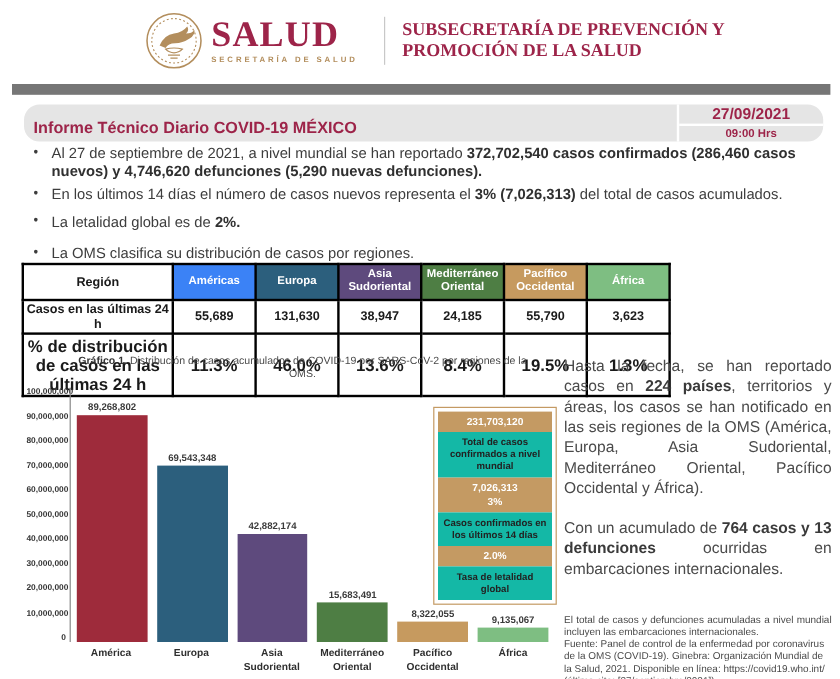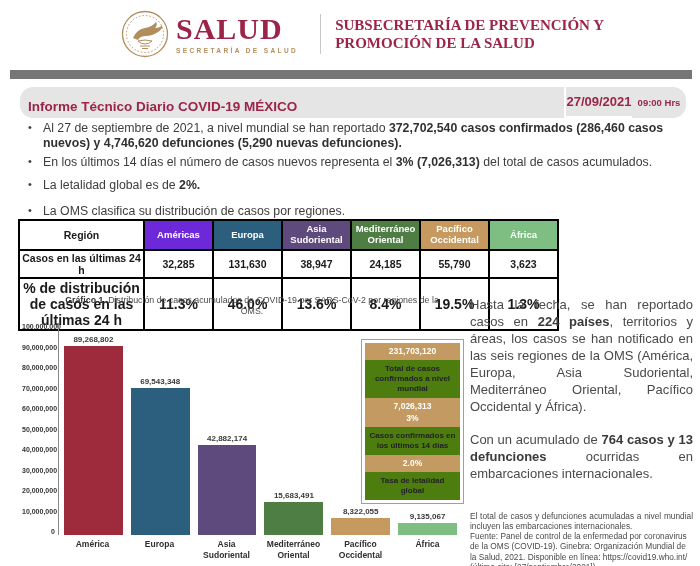--- a/index.html
+++ b/index.html
@@ -14,21 +14,21 @@
   .logo-sub { font-size:6.5px; letter-spacing:2.4px; color:#B38E5D; font-weight:bold; margin-top:3px; }
   .header-divider { width:1px; height:40px; background:#c8c8c8; margin:0 14px 0 22px; }
   .subsec { font-family:"Liberation Serif", serif; font-weight:bold; font-size:15px; color:#9D2449; line-height:1.2; width:300px; }
 
   
   .gray-bar { position:absolute; top:70px; left:10px; width:682px; height:9px; background:#767676; }
 
   
   .title-bar { position:absolute; top:87px; left:20px; width:666px; height:31px; background:#e5e5e5; display:flex;border-radius:13px; }
   .title-text { flex:1; display:flex; align-items:flex-end; padding:0 0 4px 8px; font-size:13.5px; font-weight:bold; color:#9D2449; }
-  .date-box { width:122px; border-left:2px solid #fff; display:flex; }
+  .date-box { width:122px; border-left:2px solid #fff; display:flex; flex-direction:column; }
   .date-val { flex:1.1; display:flex; align-items:center; justify-content:center; font-size:13px; font-weight:bold; color:#9D2449; border-bottom:2px solid #fff; }
   .time-val { flex:0.9; display:flex; align-items:center; justify-content:center; font-size:9.5px; font-weight:bold; color:#9D2449; }
 
   
   .bullets { position:absolute; top:121px; left:24px; width:664px; font-size:12.3px; color:#3d3d3d; }
   .bullet { position:relative; padding-left:19px; line-height:1.24; }
   .bullet .dot { position:absolute; left:4px; top:0; font-size:11px; }
   .b-gap-s { margin-top:4px; } .b-gap-m { margin-top:7px; } .b-gap-l { margin-top:11px; }
   .bold { font-weight:bold; color:#303030; }
 
@@ -54,21 +54,21 @@
   .bars-row { display:flex; align-items:flex-end; height:212px; padding:0 5px; gap:8px; }
   .bar-col { flex:1; display:flex; flex-direction:column; justify-content:flex-end; align-items:center; }
   .bar-val { font-size:8px; font-weight:bold; color:#3a3a3a; margin-bottom:2px; white-space:nowrap; }
   .bar { width:100%; }
   .cats-row { display:flex; padding:0 5px; gap:8px; margin-top:4px; }
   .bar-cat { flex:1; text-align:center; font-size:8.5px; font-weight:bold; color:#2f2f2f; line-height:1.2; }
 
   
   .stats-panel { position:absolute; left:338px; top:23px; width:103px; background:#fff; border:1.5px solid #C49A63; padding:3px; }
   .stat-val { background:#C49A63; color:#fff; font-size:8.5px; font-weight:bold; text-align:center; padding:3px 2px; line-height:1.3; }
-  .stat-label { background:#4d7c0f; color:#222; font-size:8px; font-weight:bold; text-align:center; padding:4px 3px; line-height:1.25; }
+  .stat-label { background:#14b8a6; color:#222; font-size:8px; font-weight:bold; text-align:center; padding:4px 3px; line-height:1.25; }
 
   
   .right-col { position:absolute; left:470px; top:296px; width:223px; }
   .para { font-size:13px; line-height:1.31; color:#4a4a4a; text-align:justify; }
   .para .bold { color:#3a3a3a; }
   .para + .para { margin-top:16px; }
   .footnote { margin-top:29px; font-size:8.3px; line-height:1.22; color:#4a4a4a; }
   .footnote .fn1 { text-align:justify; }
   .footnote .fn2 { text-align:left; }
 </style>
@@ -117,30 +117,30 @@
   <div class="bullet b-gap-l">
     <span class="dot">•</span>
     <span>La OMS clasifica su distribución de casos por regiones.</span>
   </div>
 </div>
 
 <table class="regions">
   <tbody>
       <tr>
     <th class="th-region col-label">Región</th>
-    <th class="th-color col-region" style="background-color: #6d28d9;">Américas</th>
+    <th class="th-color col-region" style="background-color: #3b82f6;">Américas</th>
     <th class="th-color col-region" style="background-color: rgb(44, 95, 125);">Europa</th>
     <th class="th-color col-region" style="background-color: rgb(94, 74, 125);">Asia Sudoriental</th>
     <th class="th-color col-region" style="background-color: rgb(78, 126, 68);">Mediterráneo Oriental</th>
     <th class="th-color col-region" style="background-color: rgb(198, 154, 95);">Pacífico Occidental</th>
     <th class="th-color col-region" style="background-color: rgb(126, 190, 130);">África</th>
   </tr>
   <tr class="row-cases">
     <td class="row-header-cell">Casos en las últimas 24 h</td>
-    <td>32,285</td>
+    <td>55,689</td>
     <td>131,630</td>
     <td>38,947</td>
     <td>24,185</td>
     <td>55,790</td>
     <td>3,623</td>
   </tr>
   <tr class="row-pct">
     <td class="row-header-cell">% de distribución de casos en las últimas 24 h</td>
     <td>11.3%</td>
     <td>46.0%</td>

